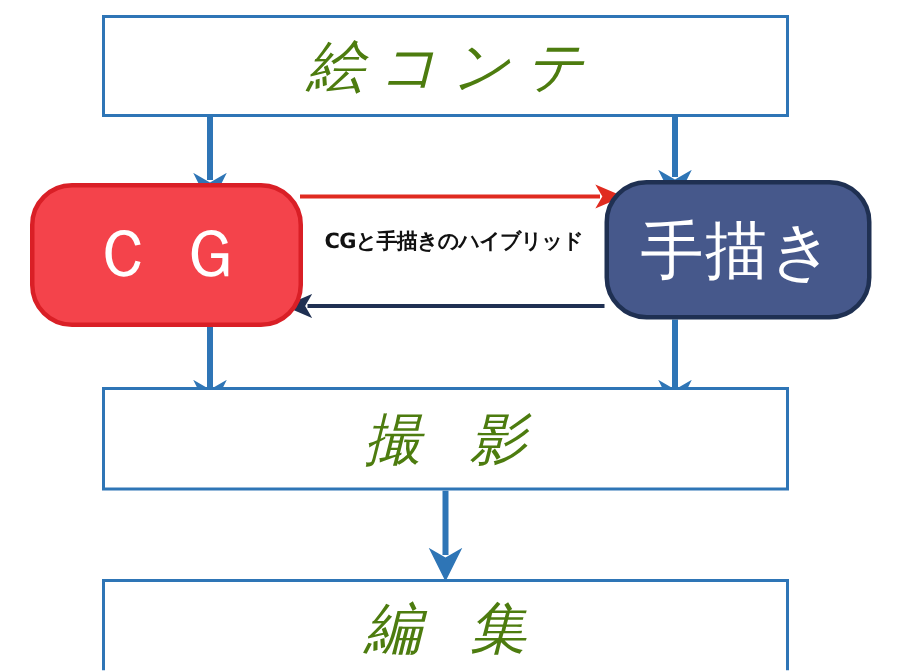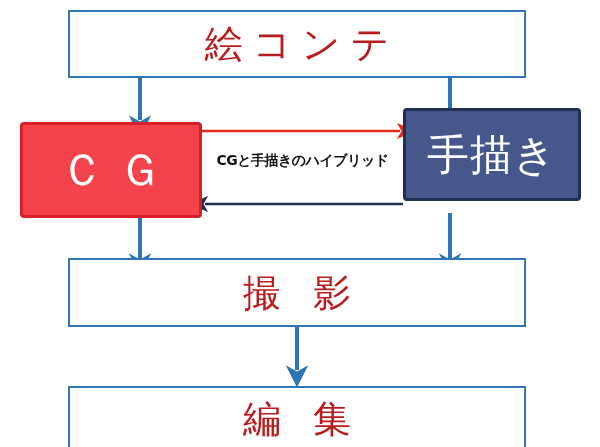--- a/index.html
+++ b/index.html
@@ -21,55 +21,56 @@
   .proc-box {
     position: absolute;
     box-sizing: border-box;
     background: #ffffff;
     border: 2px solid #2E75B6;
     display: flex;
     align-items: center;
     justify-content: center;
   }
   .proc-label {
-    color: #b91c1c;
+    color: #4d7c0f;
     font-size: 38px;
     line-height: 1;
     letter-spacing: 10px;
     text-indent: 10px;
     font-weight: 400;
     white-space: nowrap;
+    font-style: italic;
   }
   #box-storyboard { left: 68px;  top: 10px;  width: 458px; height: 68px; }
   #box-filming    { left: 68px;  top: 258px; width: 458px; height: 69px; text-align: right; }
   #box-editing    { left: 68px;  top: 370px; width: 458px; height: 65px; margin-top: 16px; }
 
   
   .round-box {
     position: absolute;
     box-sizing: border-box;
-    border-radius: 4px;
+    border-radius: 28px;
     display: flex;
     align-items: center;
     justify-content: center;
   }
   .round-label {
     color: #ffffff;
     font-size: 44px;
     line-height: 1;
     white-space: nowrap;
   }
   #box-cg {
     left: 20px; top: 122px; width: 182px; height: 96px;
     background: #F4434B;
     border: 3px solid #D91F26;
   }
   #box-cg .round-label { letter-spacing: 14px; text-indent: 14px; }
   #box-hand {
-    left: 403px; top: 108px; width: 178px; height: 93px;
+    left: 403px; top: 120px; width: 178px; height: 93px;
     background: #46588B;
     border: 3px solid #1F3052;
   }
   #box-hand .round-label { letter-spacing: 1px; font-size: 42px; }
 
   
   #hybrid-caption {
     position: absolute;
     left: 202px;
     top: 152px;

